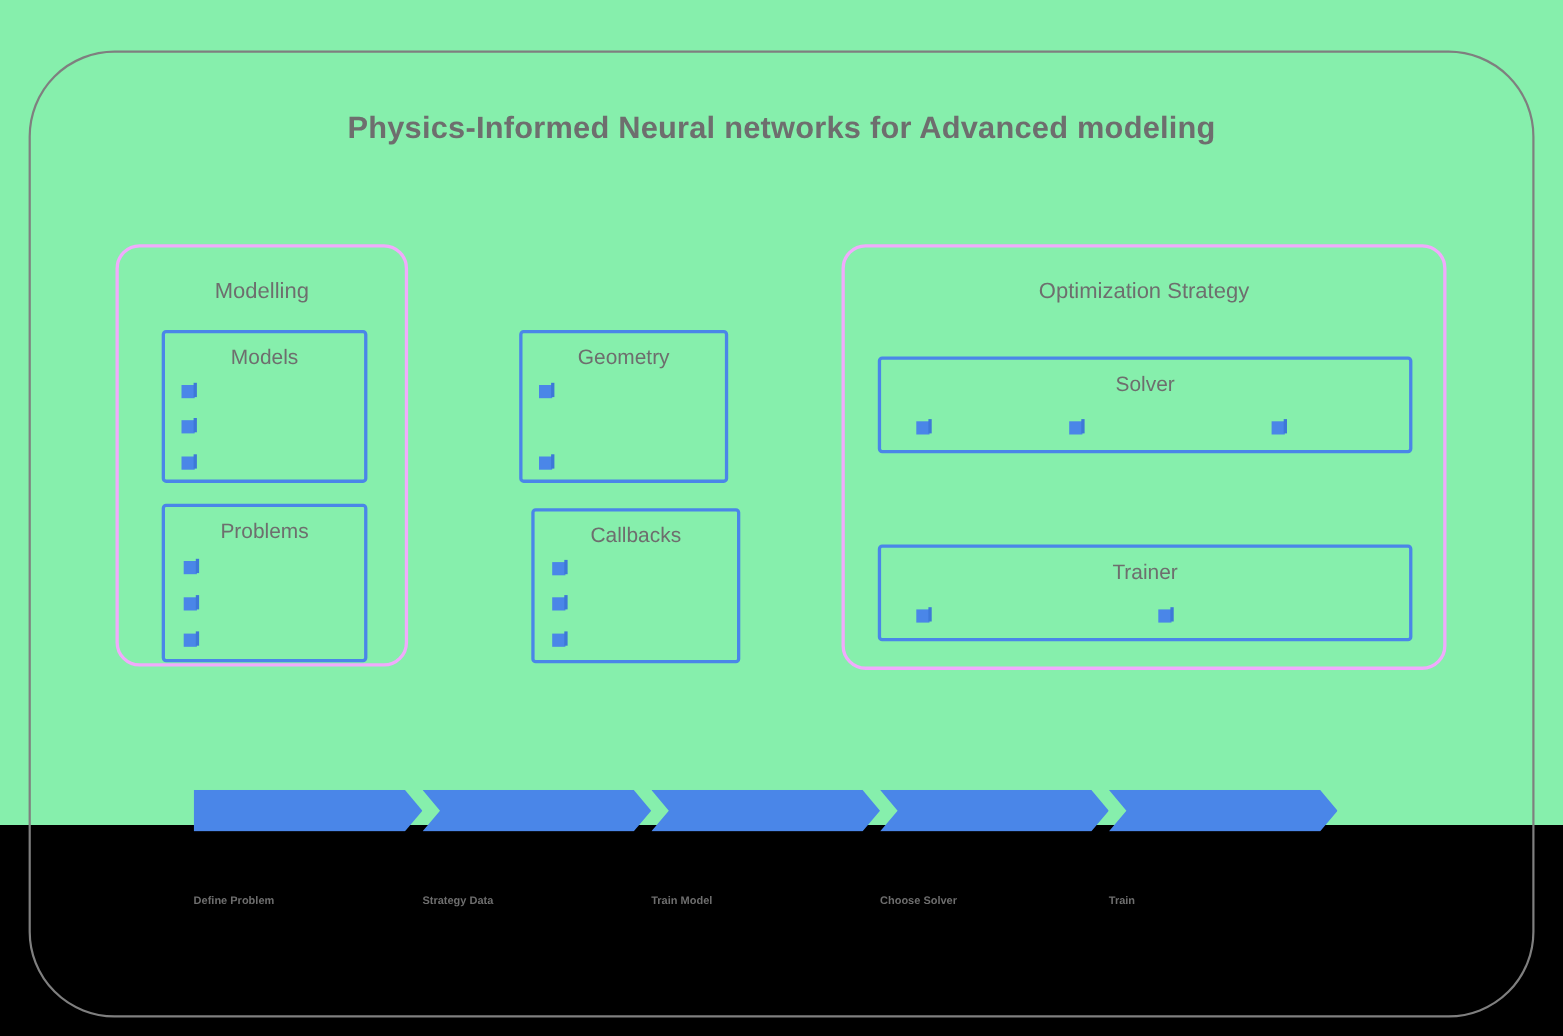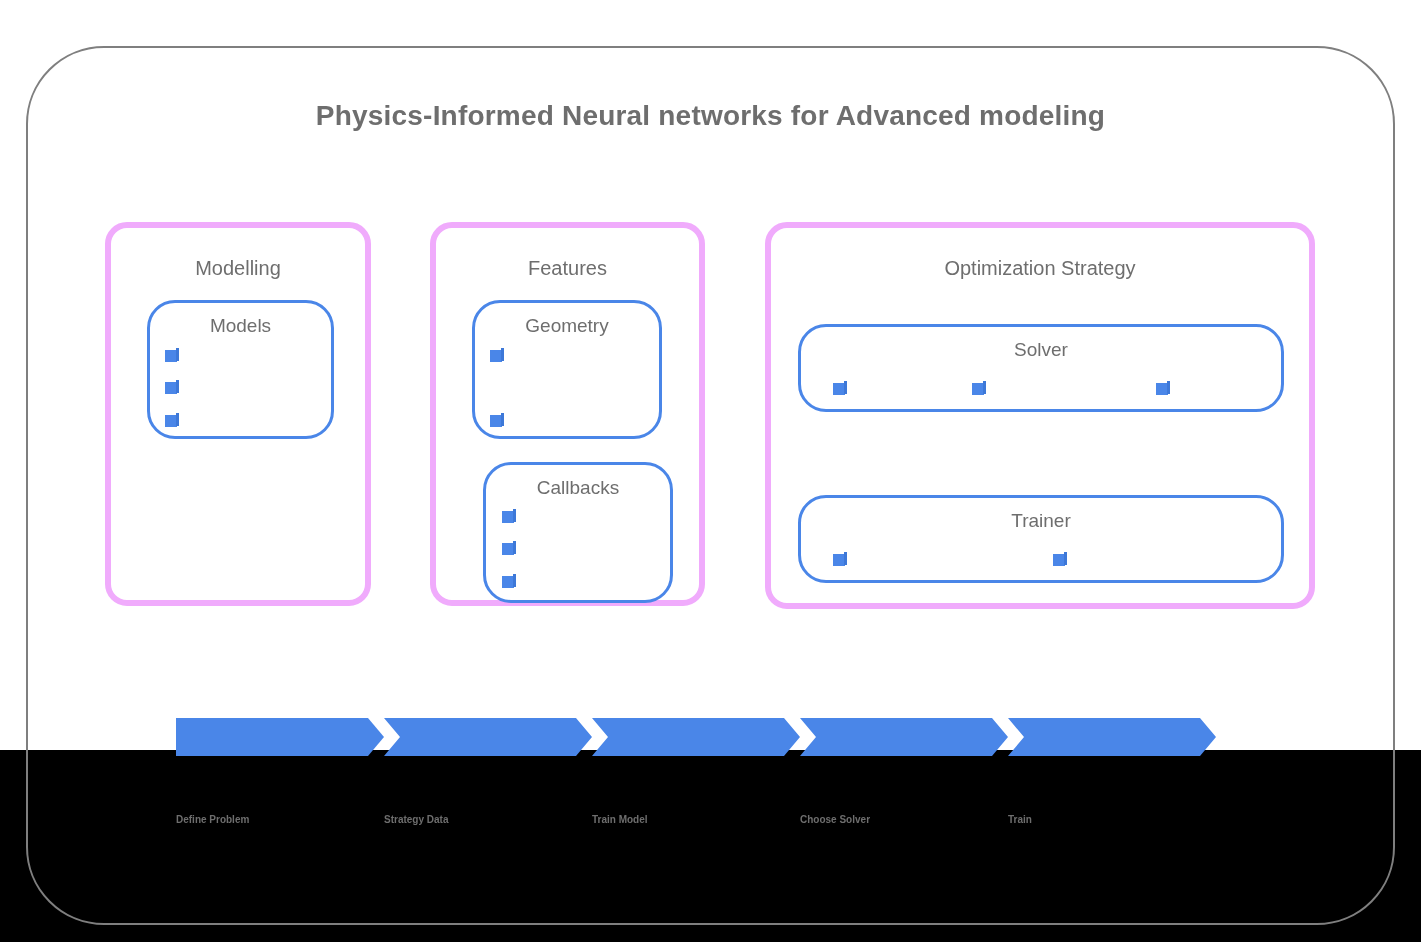--- a/index.html
+++ b/index.html
@@ -9,21 +9,21 @@
     height: 942px;
     background: #000000;
     font-family: "Liberation Sans", sans-serif;
     overflow: hidden;
   }
 
   #canvas {
     position: relative;
     width: 1421px;
     height: 750px;
-    background: #ffffff;
+    background: #86efac;
   }
 
   
   .outer-frame {
     position: absolute;
     left: 26px;
     top: 46px;
     width: 1369px;
     height: 879px;
     border: 2px solid #7f7f7f;
@@ -40,21 +40,21 @@
     text-align: center;
     font-size: 28px;
     font-weight: bold;
     color: #6e6e6e;
     letter-spacing: 0.2px;
   }
 
   
   .group-panel {
     position: absolute;
-    border: 6px solid #f0abfc;
+    border: 3px solid #f0abfc;
     border-radius: 22px;
     background: transparent;
   }
   .group-title {
     position: absolute;
     left: 0;
     top: 29px;
     width: 100%;
     text-align: center;
     font-size: 20px;
@@ -63,21 +63,21 @@
   }
 
   #panel-modelling { left: 105px;  top: 222px; width: 266px; height: 384px; }
   #panel-features  { left: 430px;  top: 222px; width: 275px; height: 384px; }
   #panel-optim     { left: 765px;  top: 222px; width: 550px; height: 387px; padding-left: 16px; }
 
   
   .sub-box {
     position: absolute;
     border: 3px solid #4a86e8;
-    border-radius: 28px;
+    border-radius: 4px;
     background: transparent;
   }
   .sub-title {
     position: absolute;
     left: 0;
     top: 12px;
     width: 100%;
     text-align: center;
     font-size: 19px;
     color: #6e6e6e;
@@ -158,24 +158,27 @@
     <div class="group-title">Modelling</div>
   </div>
 
   <div class="sub-box" id="box-models">
     <div class="sub-title">Models</div>
     <span class="cube" style="left:15px; top:47px;"></span>
     <span class="cube" style="left:15px; top:79px;"></span>
     <span class="cube" style="left:15px; top:112px;"></span>
   </div>
 
-
-  <div class="group-panel" id="panel-features">
-    <div class="group-title">Features</div>
-  </div>
+  <div class="sub-box" id="box-problems">
+    <div class="sub-title">Problems</div>
+    <span class="cube" style="left:17px; top:49px;"></span>
+    <span class="cube" style="left:17px; top:82px;"></span>
+    <span class="cube" style="left:17px; top:115px;"></span>
+  </div>
+
 
   <div class="sub-box" id="box-geometry">
     <div class="sub-title">Geometry</div>
     <span class="cube" style="left:15px; top:47px;"></span>
     <span class="cube" style="left:15px; top:112px;"></span>
   </div>
 
   <div class="sub-box" id="box-callbacks">
     <div class="sub-title">Callbacks</div>
     <span class="cube" style="left:16px; top:46px;"></span>

